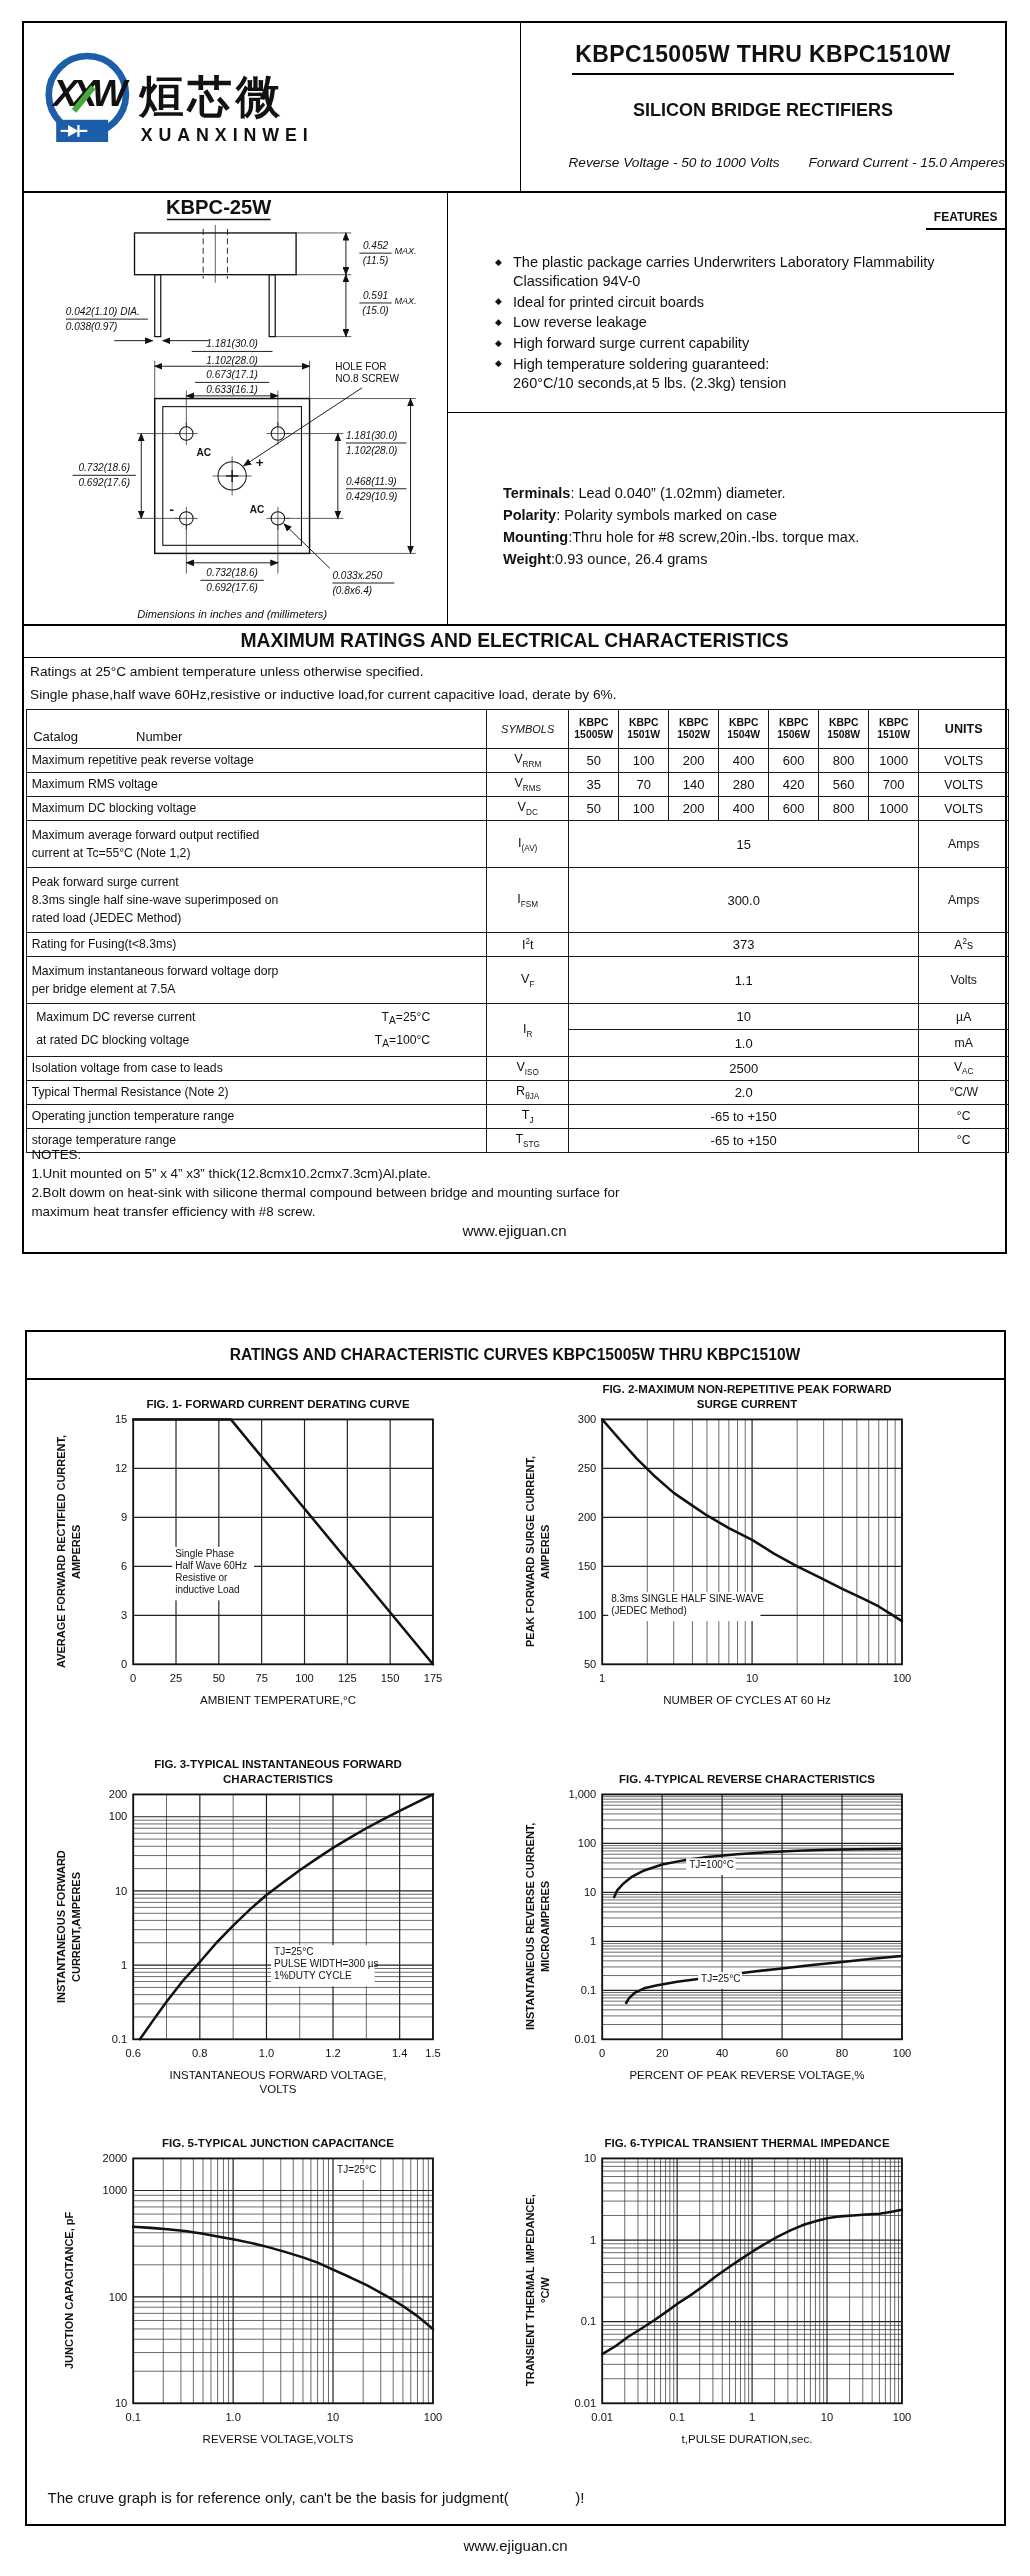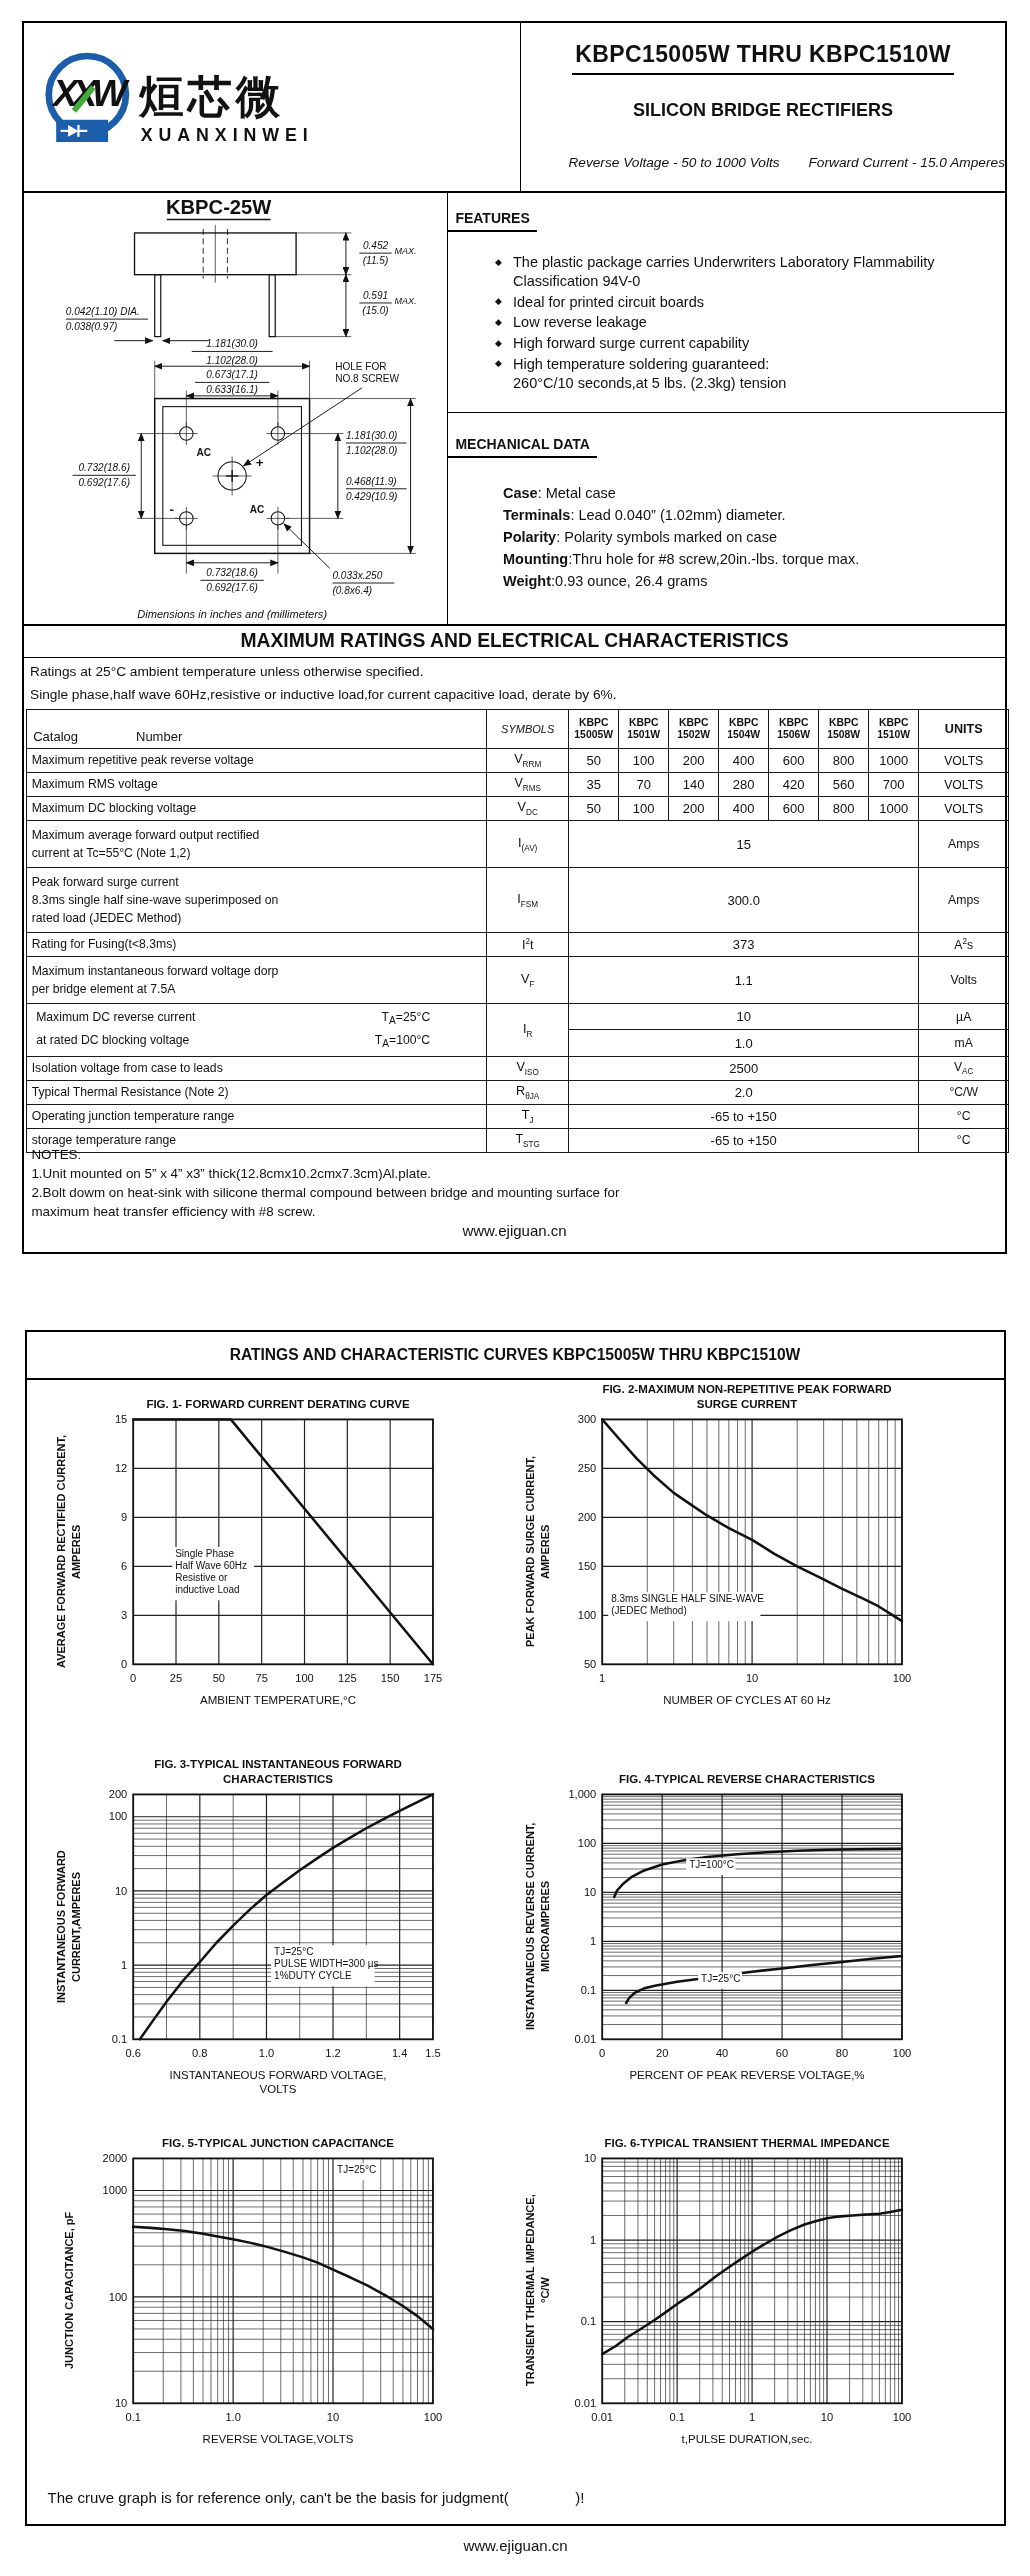--- a/index.html
+++ b/index.html
@@ -17,21 +17,21 @@
   #doc-title{position:absolute;top:18px;left:0;right:0;text-align:center;font-size:23px;font-weight:bold;letter-spacing:0.4px;}
   #doc-title span{display:inline-block;border-bottom:2.2px solid #000;padding:0 3px 4.5px 3px;}
   #doc-subtitle{position:absolute;top:77px;left:0;right:0;text-align:center;font-size:18px;font-weight:bold;}
   #doc-tagline{position:absolute;top:132px;left:0;right:0;text-align:right;font-style:italic;font-size:13.7px;}
   #doc-tagline .t2{margin-left:25px;}
 
   
   #p1-band{position:absolute;left:0;top:168px;width:100%;height:433px;border-bottom:2.2px solid #000;}
   #pkg-cell{position:absolute;left:0;top:0;width:423px;height:100%;border-right:1.5px solid #000;}
   #right-cell{position:absolute;left:424px;top:0;right:0;height:100%;}
-  .sec-heading{text-align:left;font-size:14px;font-weight:bold;}
+  .sec-heading{text-align:right;font-size:12px;font-weight:bold;}
   .sec-heading span{display:inline-block;border-bottom:2.2px solid #000;padding:0 7.4px 3.7px 7.4px;}
   #features-heading{position:absolute;top:19.3px;left:0;right:0;}
   #features-list{position:absolute;top:62px;left:47px;right:10.4px;font-size:14.5px;line-height:1.32;}
   .feat-item{position:relative;padding-left:18px;margin-bottom:1.5px;white-space:pre-line;}
   .feat-item .bullet{position:absolute;left:0;top:3.7px;font-size:9px;}
   #right-cell .hdiv{position:absolute;left:0;right:0;top:221px;border-top:1.5px solid #000;}
   #mech-heading{position:absolute;top:245px;left:0;right:0;}
   #mech-lines{position:absolute;top:291px;left:55px;right:7.4px;font-size:14.5px;line-height:1.52;}
 
   
@@ -226,23 +226,21 @@
         <div id="features-heading" class="sec-heading"><span>FEATURES</span></div>
         <div id="features-list">
             <div class="feat-item"><span class="bullet">◆</span><span>The plastic package carries Underwriters Laboratory Flammability Classification 94V-0</span></div>
             <div class="feat-item"><span class="bullet">◆</span><span>Ideal for printed circuit boards</span></div>
             <div class="feat-item"><span class="bullet">◆</span><span>Low reverse leakage</span></div>
             <div class="feat-item"><span class="bullet">◆</span><span>High forward surge current capability</span></div>
             <div class="feat-item"><span class="bullet">◆</span><span>High temperature soldering guaranteed:
 260°C/10 seconds,at 5 lbs. (2.3kg) tension</span></div>
           </div>
         <div class="hdiv"></div>
-        <div id="mech-heading" class="sec-heading"><span>MECHANICAL DATA</span></div>
         <div id="mech-lines">
-            <div><b>Case</b>: Metal case</div>
             <div><b>Terminals</b>: Lead 0.040”  (1.02mm) diameter.</div>
             <div><b>Polarity</b>: Polarity symbols marked on case</div>
             <div><b>Mounting</b>:Thru hole for #8 screw,20in.-lbs. torque max.</div>
             <div><b>Weight</b>:0.93 ounce, 26.4 grams</div>
           </div>
       </div>
     </div>
 
     <div id="ratings-title">MAXIMUM RATINGS AND ELECTRICAL CHARACTERISTICS</div>
     <div id="conditions">

